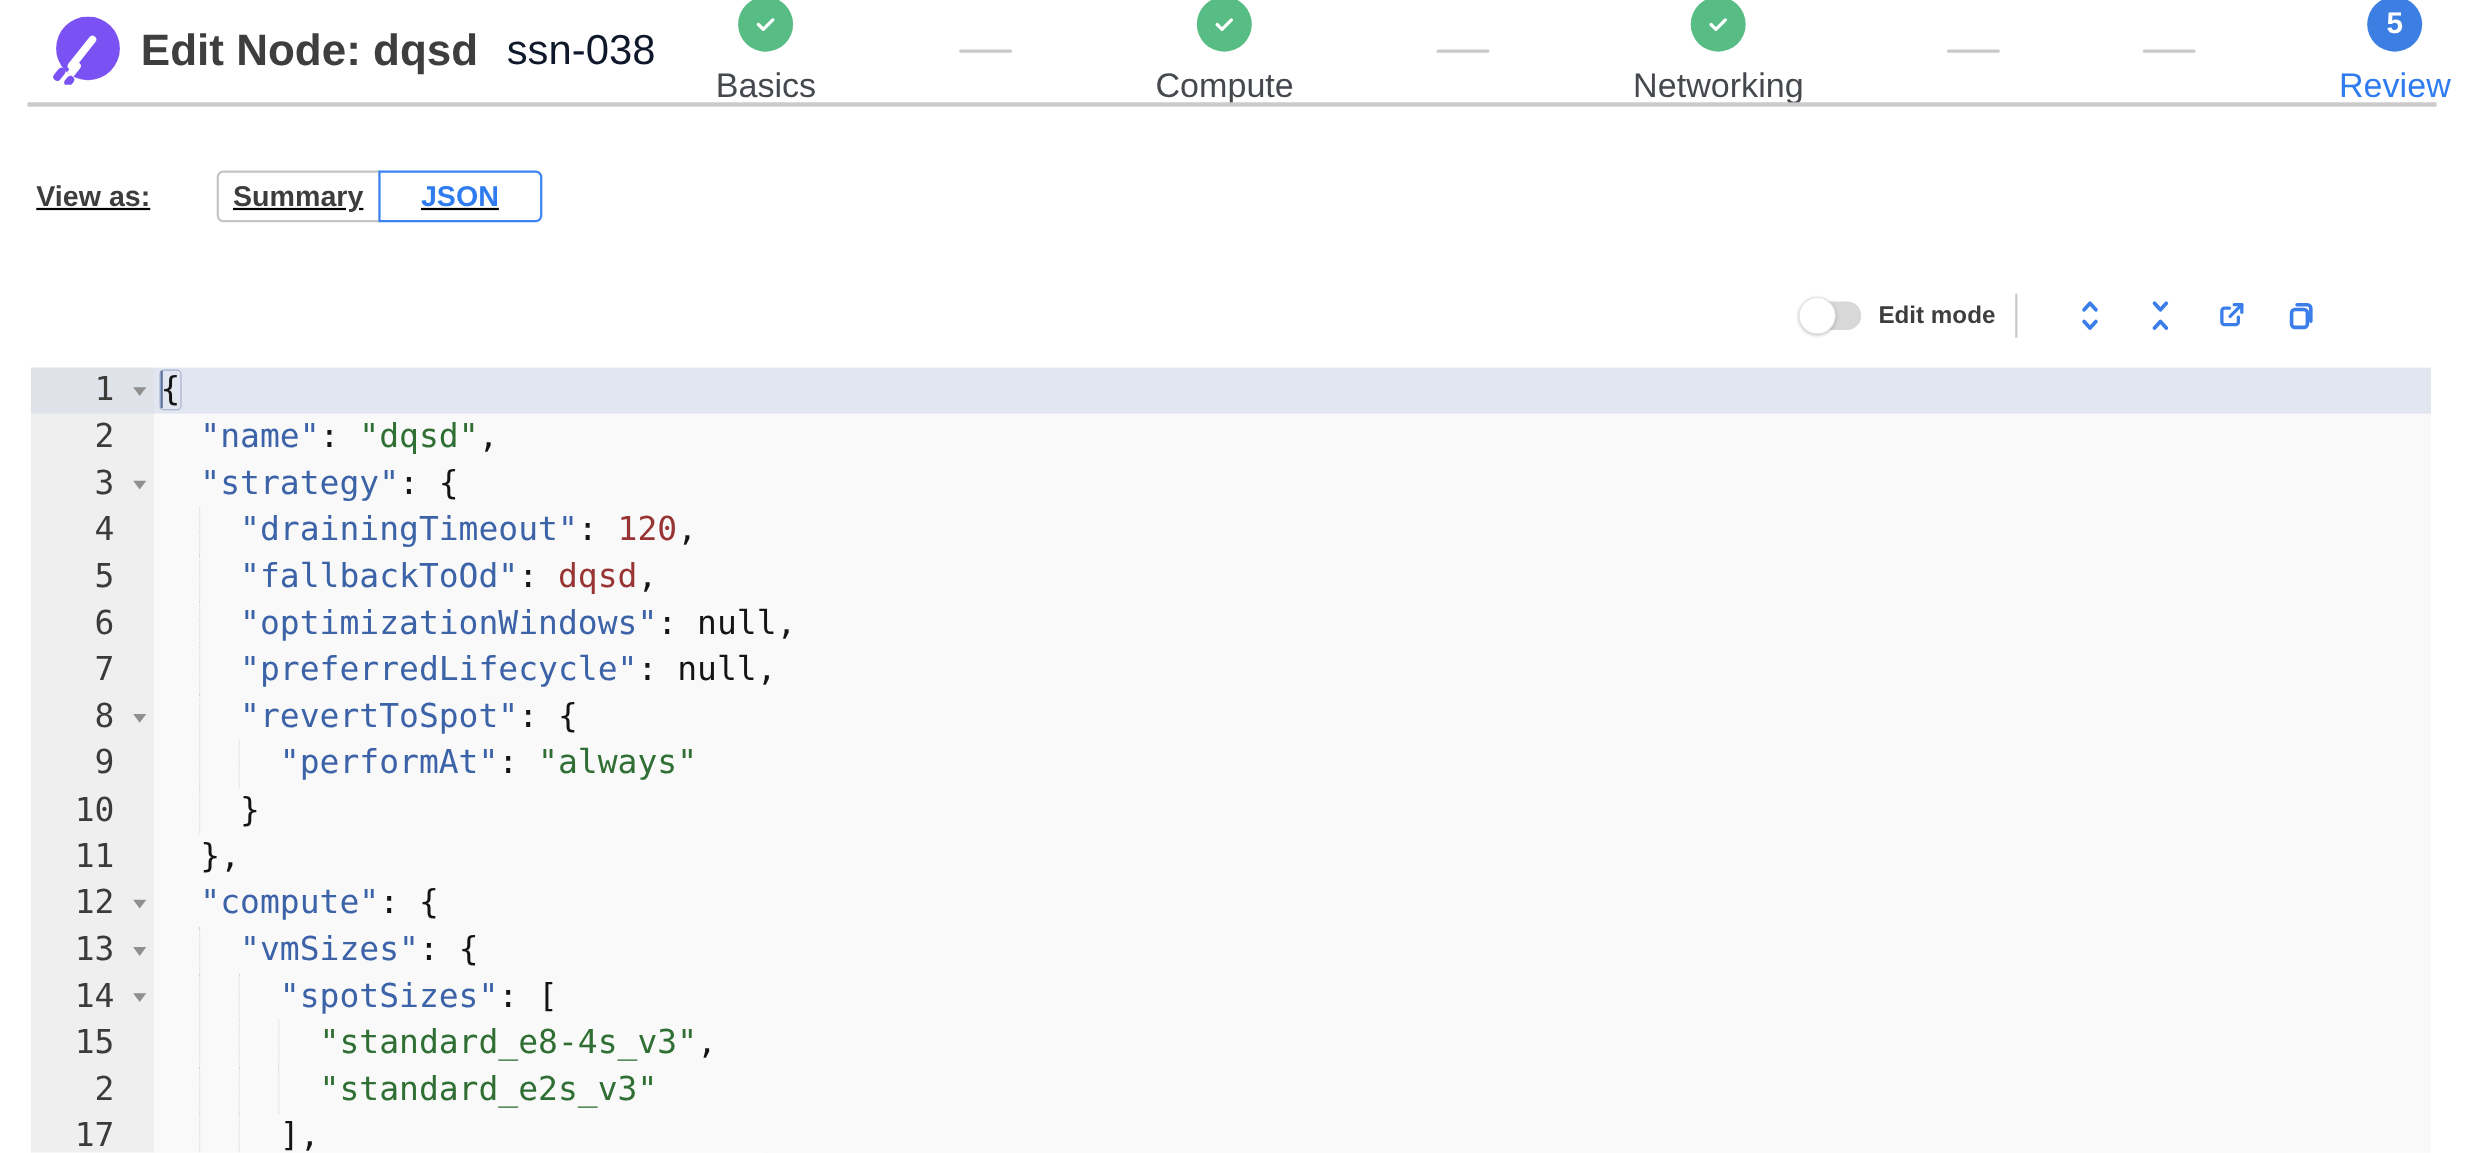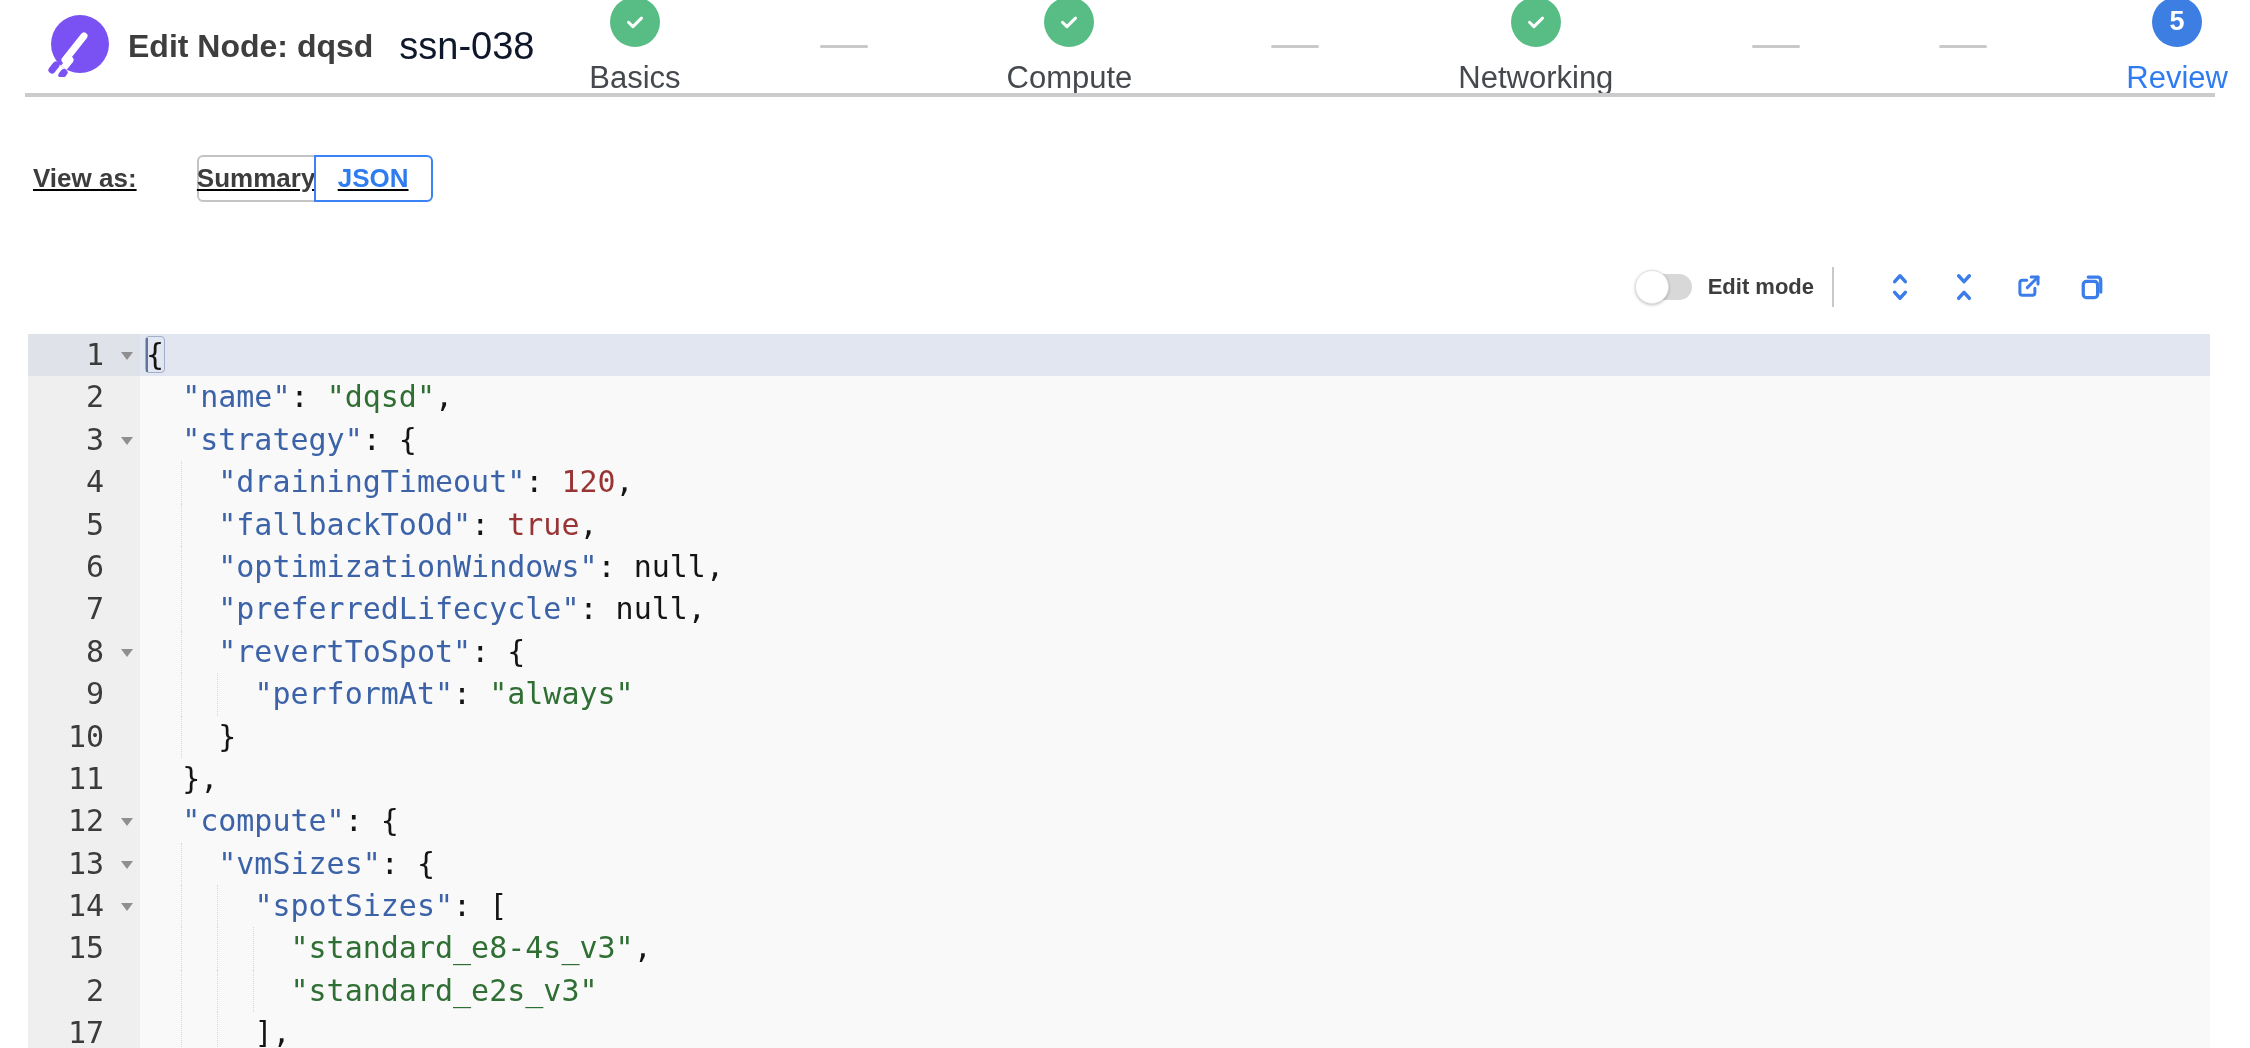--- a/index.html
+++ b/index.html
@@ -3,41 +3,41 @@
 <meta charset="utf-8">
 <style>
   * { margin:0; padding:0; box-sizing:border-box; }
   html,body { width:2250px; height:1048px; background:#fff; overflow:hidden;
     font-family:"Liberation Sans", sans-serif; }
   .page { position:relative; width:2250px; height:1048px; background:#fff; }
 
   
   .header { display:flex; align-items:center; height:92px; padding:0 22px 0 48px; }
   .logo { width:62px; height:62px; flex:none; margin-right:18px; }
-  .title { font-size:32px; font-weight:bold; color:#3e3e3e; white-space:nowrap; margin-right:26px; }
+  .title { font-size:40px; font-weight:bold; color:#3e3e3e; white-space:nowrap; margin-right:26px; }
   .subtitle-clip { width:158px; overflow:hidden; flex:none; }
   .subtitle { font-size:38px; color:#0f172a; white-space:nowrap; }
   .stepper { flex:1; margin-left:32px; display:flex; align-items:center; justify-content:space-between; }
   .step { display:flex; align-items:center; gap:13px; cursor:pointer;flex-direction:column; }
   .step-circle { width:50px; height:50px; border-radius:50%; display:flex; align-items:center;
     justify-content:center; flex:none; }
   .step.done .step-circle { background:#57bd85; }
   .step.active .step-circle { background:#3d7ee2; }
   .step-num { color:#fff; font-size:27px; font-weight:bold; display:none; }
   .step.active .step-num { display:block; }
   .step-label { font-size:31px; color:#45494e; white-space:nowrap; }
   .step.active .step-label { color:#2e7cf0; font-weight:normal; }
   .connector { width:48px; height:3px; background:#c9c9c9; border-radius:2px; flex:none; }
   .header-divider { position:absolute; left:25px; top:93px; width:2190px; height:4px; background:#cbcbcb; }
 
   
   .viewas-row { position:absolute; left:33px; top:155px; display:flex; align-items:center; height:47px;text-decoration:underline; }
   .viewas-label { font-size:26px; font-weight:bold; color:#3d3d3d; margin-right:60px; }
   .seg-group { display:flex; }
-  .seg-btn { width:119px; height:47px; background:#fff; display:flex; align-items:center;
+  .seg-btn { width:149px; height:47px; background:#fff; display:flex; align-items:center;
     justify-content:center; font-size:26px; font-weight:bold; cursor:pointer; }
   .seg-btn.summary { border:2px solid #c4c4c4; border-radius:6px 0 0 6px; color:#3d3d3d; }
   .seg-btn.json { border:2px solid #3b82f6; border-radius:0 6px 6px 0; color:#2e7cf0;
     margin-left:-2px; position:relative; z-index:1; }
 
   
   .json-toolbar { position:absolute; top:262px; right:138px; height:50px;
     display:flex; align-items:center; }
   .toggle { position:relative; width:54px; height:26px; background:#d8d8d8; border-radius:13px;
     flex:none; cursor:pointer; margin-right:16px; }
@@ -203,21 +203,21 @@
         <div class="gutter-cell"><span>14</span><span class="fold-arrow"></span></div>
         <div class="gutter-cell"><span>15</span></div>
         <div class="gutter-cell"><span>2</span></div>
         <div class="gutter-cell"><span>17</span></div>
       </div>
     <div class="code">
         <div class="code-line active"><span class="cursor"></span><span class="tk-p bracket-box">{</span></div>
         <div class="code-line"><span class="iguide">&nbsp;&nbsp;</span><span class="tk-key">"name"</span><span class="tk-p">: </span><span class="tk-str">"dqsd"</span><span class="tk-p">,</span></div>
         <div class="code-line"><span class="iguide">&nbsp;&nbsp;</span><span class="tk-key">"strategy"</span><span class="tk-p">: {</span></div>
         <div class="code-line"><span class="iguide">&nbsp;&nbsp;</span><span class="iguide bordered">&nbsp;&nbsp;</span><span class="tk-key">"drainingTimeout"</span><span class="tk-p">: </span><span class="tk-num">120</span><span class="tk-p">,</span></div>
-        <div class="code-line"><span class="iguide">&nbsp;&nbsp;</span><span class="iguide bordered">&nbsp;&nbsp;</span><span class="tk-key">"fallbackToOd"</span><span class="tk-p">: </span><span class="tk-num">true</span><span class="tk-p">,</span></div>
+        <div class="code-line"><span class="iguide">&nbsp;&nbsp;</span><span class="iguide bordered">&nbsp;&nbsp;</span><span class="tk-key">"fallbackToOd"</span><span class="tk-p">: </span><span class="tk-num">dqsd</span><span class="tk-p">,</span></div>
         <div class="code-line"><span class="iguide">&nbsp;&nbsp;</span><span class="iguide bordered">&nbsp;&nbsp;</span><span class="tk-key">"optimizationWindows"</span><span class="tk-p">: </span><span class="tk-null">null</span><span class="tk-p">,</span></div>
         <div class="code-line"><span class="iguide">&nbsp;&nbsp;</span><span class="iguide bordered">&nbsp;&nbsp;</span><span class="tk-key">"preferredLifecycle"</span><span class="tk-p">: </span><span class="tk-null">null</span><span class="tk-p">,</span></div>
         <div class="code-line"><span class="iguide">&nbsp;&nbsp;</span><span class="iguide bordered">&nbsp;&nbsp;</span><span class="tk-key">"revertToSpot"</span><span class="tk-p">: {</span></div>
         <div class="code-line"><span class="iguide">&nbsp;&nbsp;</span><span class="iguide bordered">&nbsp;&nbsp;</span><span class="iguide bordered">&nbsp;&nbsp;</span><span class="tk-key">"performAt"</span><span class="tk-p">: </span><span class="tk-str">"always"</span></div>
         <div class="code-line"><span class="iguide">&nbsp;&nbsp;</span><span class="iguide bordered">&nbsp;&nbsp;</span><span class="tk-p">}</span></div>
         <div class="code-line"><span class="iguide">&nbsp;&nbsp;</span><span class="tk-p">},</span></div>
         <div class="code-line"><span class="iguide">&nbsp;&nbsp;</span><span class="tk-key">"compute"</span><span class="tk-p">: {</span></div>
         <div class="code-line"><span class="iguide">&nbsp;&nbsp;</span><span class="iguide bordered">&nbsp;&nbsp;</span><span class="tk-key">"vmSizes"</span><span class="tk-p">: {</span></div>
         <div class="code-line"><span class="iguide">&nbsp;&nbsp;</span><span class="iguide bordered">&nbsp;&nbsp;</span><span class="iguide bordered">&nbsp;&nbsp;</span><span class="tk-key">"spotSizes"</span><span class="tk-p">: [</span></div>
         <div class="code-line"><span class="iguide">&nbsp;&nbsp;</span><span class="iguide bordered">&nbsp;&nbsp;</span><span class="iguide bordered">&nbsp;&nbsp;</span><span class="iguide bordered">&nbsp;&nbsp;</span><span class="tk-str">"standard_e8-4s_v3"</span><span class="tk-p">,</span></div>

